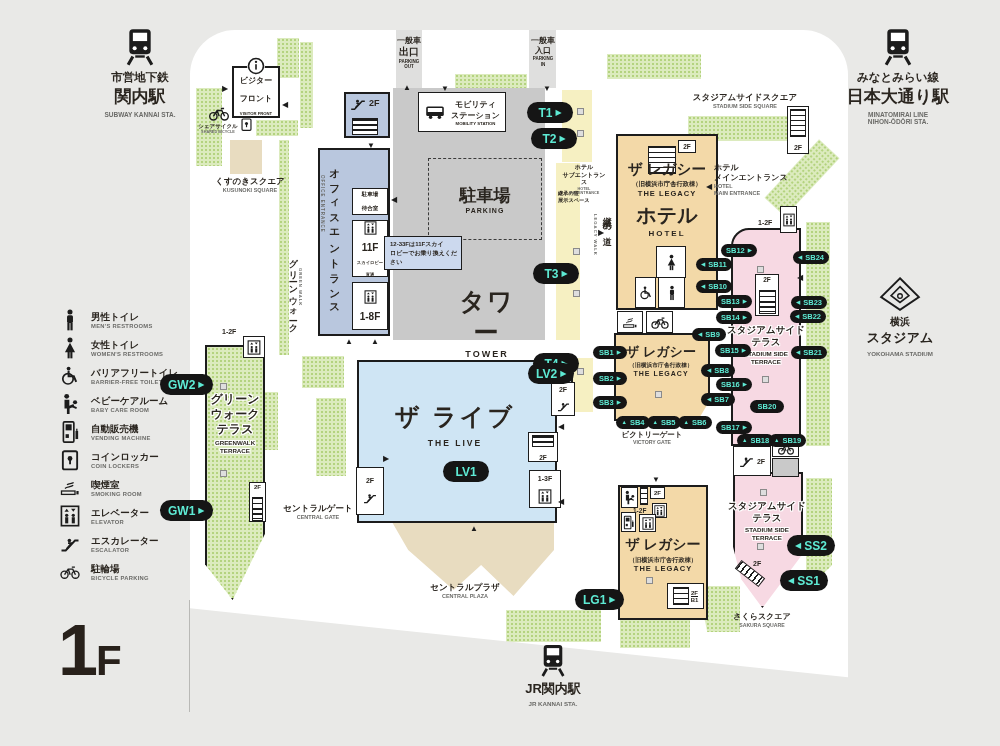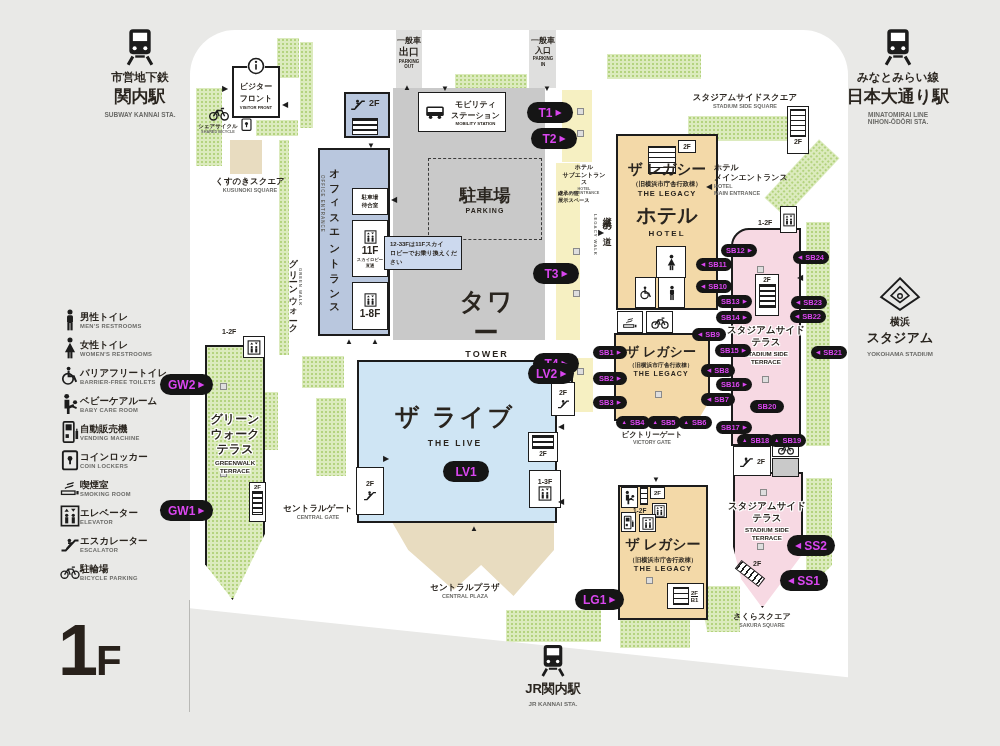--- a/index.html
+++ b/index.html
@@ -7,35 +7,35 @@
     font-family:"Liberation Sans","DejaVu Sans",sans-serif;color:#2a251f}
   .abs{position:absolute}
   .ctr{display:flex;flex-direction:column;align-items:center;justify-content:center;text-align:center}
   .jp{font-weight:700;color:#2a251f}
   .en{color:#2a251f;font-weight:700}
   .gray{color:#6b6b68}
   #map-white{position:absolute;left:190px;top:30px;width:658px;height:648px;background:#fff;border-radius:45px 45px 0 0}
   .gpatch{position:absolute;background-color:#dcebbe;background-image:radial-gradient(#b4d37f 26%,transparent 30%);background-size:4px 4px;z-index:2}
   .tan{position:absolute;background:#e8dcc0;z-index:2}
   .bld{position:absolute;border:2px solid #1c1c1c;box-sizing:border-box;z-index:3}
-  .fbox{position:absolute;background:#fff;border:1.5px solid #1c1c1c;box-sizing:border-box;display:flex;flex-direction:column;align-items:center;justify-content:center;gap:1px;z-index:4}
+  .fbox{position:absolute;background:#fff;border:1.5px solid #1c1c1c;box-sizing:border-box;display:flex;flex-direction:column;align-items:center;justify-content:center;gap:7px;z-index:4}
   .ladder{background:repeating-linear-gradient(180deg,#1c1c1c 0 1.5px,#fff 1.5px 5px);border:1.5px solid #1c1c1c;box-sizing:border-box}
   .marker{position:absolute;width:7px;height:7px;background:#dedede;border:1px solid #8a8a8a;box-sizing:border-box;z-index:4}
   .vtx{writing-mode:vertical-rl;text-orientation:upright}
   .vrot{writing-mode:vertical-rl}
   .halo{text-shadow:-1px -1px 0 #fff,1px -1px 0 #fff,-1px 1px 0 #fff,1px 1px 0 #fff,0 1px 0 #fff,0 -1px 0 #fff,1px 0 0 #fff,-1px 0 0 #fff}
   .lbl{position:absolute;z-index:6;line-height:1.25}
   .arrowg{position:absolute;z-index:6;font-size:8px;line-height:1;color:#1c1c1c}
-  .pill{position:absolute;z-index:8;background:#151515;color:#d946ef;font-weight:700;border-radius:99px;
+  .pill{position:absolute;z-index:8;background:#151515;color:#5eead4;font-weight:700;border-radius:99px;
     display:flex;align-items:center;justify-content:center;gap:3px;box-sizing:border-box}
   .pill.lg{height:21px;padding:0 8px;font-size:12px;min-width:46px}
   .pill.sm{height:13px;padding:0 5px;font-size:7.5px;min-width:34px}
   .pill .arr{font-size:8px;line-height:1}
   .pill.sm .arr{font-size:5.5px}
-  .legend-row{display:flex;align-items:center;height:28px}
+  .legend-row{display:flex;align-items:center;gap:11px;height:28px}
   .legend-ic{width:20px;height:22px;flex:0 0 20px;display:flex;align-items:center;justify-content:center}
   .legend-jp{font-size:9.5px;font-weight:700;line-height:1.2}
   .legend-en{font-size:5.8px;color:#6b6b68;font-weight:700;letter-spacing:.3px}
   svg{display:block}
   .ic{display:flex;align-items:center;justify-content:center}
 </style>
 </head>
 <body>
 
 <div id="stage">
@@ -249,21 +249,21 @@
           <rect x="1.2" y="1.2" width="15.6" height="17.6" fill="none" stroke="#1c1c1c" stroke-width="1.5"></rect>
           <path d="M6 3.4 l2 2.7 h-4 z" fill="#1c1c1c"></path>
           <path d="M12 6.1 l-2-2.7 h4 z" fill="#1c1c1c"></path>
           <circle cx="6" cy="9.4" r="1.5" fill="#1c1c1c"></circle>
           <rect x="4.6" y="11.1" width="2.8" height="5.6" fill="#1c1c1c"></rect>
           <circle cx="12" cy="9.4" r="1.5" fill="#1c1c1c"></circle>
           <rect x="10.6" y="11.1" width="2.8" height="5.6" fill="#1c1c1c"></rect>
         </svg>
       </span>
   </div>
-  <div class="lbl ctr halo" style="left:200px;top:412px;width:70px;z-index:6">
+  <div class="lbl ctr halo" style="left:200px;top:392px;width:70px;z-index:6">
     <span class="jp" style="font-size:12px">グリーン</span>
     <span class="jp" style="font-size:12px">ウォーク</span>
     <span class="jp" style="font-size:12px">テラス</span>
     <span class="en" style="font-size:6.2px;margin-top:2px">GREENWALK</span>
     <span class="en" style="font-size:6.2px">TERRACE</span>
   </div>
   <div class="fbox" style="left:249px;top:482px;width:17px;height:40px;justify-content:flex-start">
     <span class="jp" style="font-size:6px;margin-top:1px">2F</span>
     <div class="ladder" style="width:11px;height:24px"></div>
   </div>
@@ -867,21 +867,21 @@
         <span class="arr">▲</span>
         <span>SB18</span>
       </div>
       <div class="pill sm" style="left: 769px; top: 434px;">
         <span class="arr">▲</span>
         <span>SB19</span>
       </div>
       <div class="pill sm" style="left: 750px; top: 400px;">
         <span>SB20</span>
       </div>
-      <div class="pill sm" style="left: 791px; top: 346px; margin-left: 20px;">
+      <div class="pill sm" style="left: 791px; top: 346px;">
         <span class="arr">◀</span>
         <span>SB21</span>
       </div>
       <div class="pill sm" style="left: 790px; top: 310px;">
         <span class="arr">◀</span>
         <span>SB22</span>
       </div>
       <div class="pill sm" style="left: 791px; top: 296px;">
         <span class="arr">◀</span>
         <span>SB23</span>

